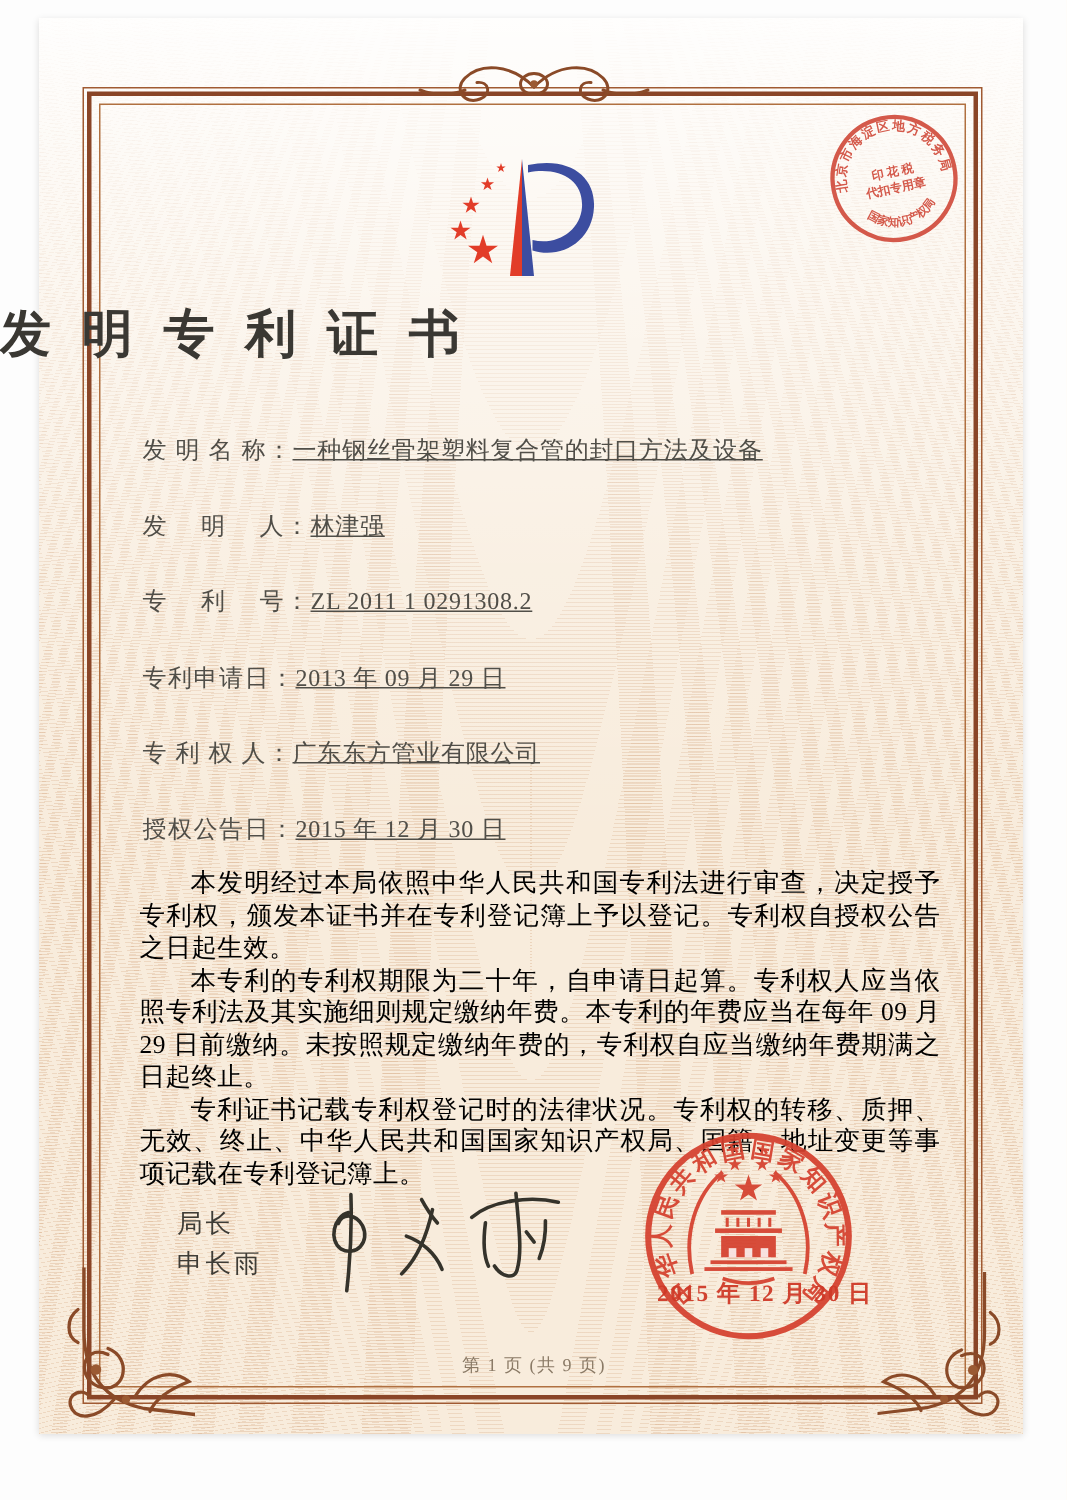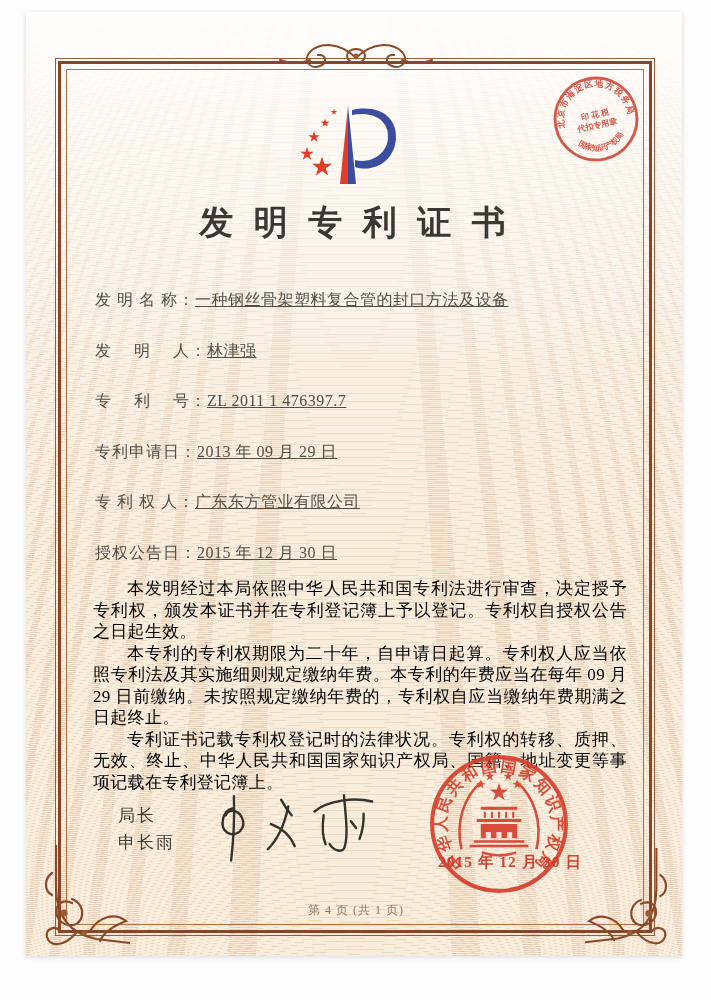--- a/index.html
+++ b/index.html
@@ -24,21 +24,21 @@
   .ornament { position:absolute; }
   .top-flourish { left:276px; top:38px; width:160px; height:38px; }
   .corner-bl { left:42px; top:845px; width:88px; height:106px; }
   .corner-br { left:585px; top:848px; width:85px; height:102px; transform:scaleX(-1); }
   .cert-no {
     position:absolute; left:82px; top:96px; font-size:15px; color:#5a5852;
     letter-spacing:1.5px;
   }
   .logo { position:absolute; left:298px; top:104px; width:104px; height:84px; }
   .title {
-    position:absolute; left:0; top:200px; width:711px; text-align:center;
+    position:absolute; left:0; top:200px; width:711px; 
     font-size:34px; font-weight:bold; color:#3a3833; letter-spacing:6px;
   }
   .fields { position:absolute; left:95px; top:290px; width:530px; }
   .field-row { height:50.5px; font-size:16px; color:#504e48; white-space:nowrap; }
   .field-label { letter-spacing:1px;text-align:right; }
   .field-value { letter-spacing:0.5px;text-decoration:underline; }
   .body-text {
     position:absolute; left:93px; top:578px; width:534px;
     font-size:17px; line-height:21.5px; color:#000000; text-align:justify;
   }
@@ -125,21 +125,21 @@
   <div class="title">发 明 专 利 证 书</div>
 
   <div class="fields">
     <div class="field-row">
       <span class="field-label">发 明 名 称：</span><span class="field-value">一种钢丝骨架塑料复合管的封口方法及设备</span>
     </div>
     <div class="field-row">
       <span class="field-label">发　 明　 人：</span><span class="field-value">林津强</span>
     </div>
     <div class="field-row">
-      <span class="field-label">专　 利　 号：</span><span class="field-value">ZL 2011 1 476397.7</span>
+      <span class="field-label">专　 利　 号：</span><span class="field-value">ZL 2011 1 0291308.2</span>
     </div>
     <div class="field-row">
       <span class="field-label">专利申请日：</span><span class="field-value">2013 年 09 月 29 日</span>
     </div>
     <div class="field-row">
       <span class="field-label">专 利 权 人：</span><span class="field-value">广东东方管业有限公司</span>
     </div>
     <div class="field-row">
       <span class="field-label">授权公告日：</span><span class="field-value">2015 年 12 月 30 日</span>
     </div>
@@ -213,15 +213,15 @@
       <rect x="46" y="95.5" width="58" height="2.5"></rect>
     </g>
     <g stroke="#d5402e" fill="none" stroke-width="2.5">
       <path d="M38,100 C32,74 40,48 58,33"></path>
       <path d="M112,100 C118,74 110,48 92,33"></path>
       <path d="M58,103 Q75,109 92,103"></path>
     </g>
   </svg>
   <div class="seal-date">2015 年 12 月 30 日</div>
 
-  <div class="footer">第 4 页 (共 1 页)</div>
+  <div class="footer">第 1 页 (共 9 页)</div>
 
 </div>
 
 </body></html>

